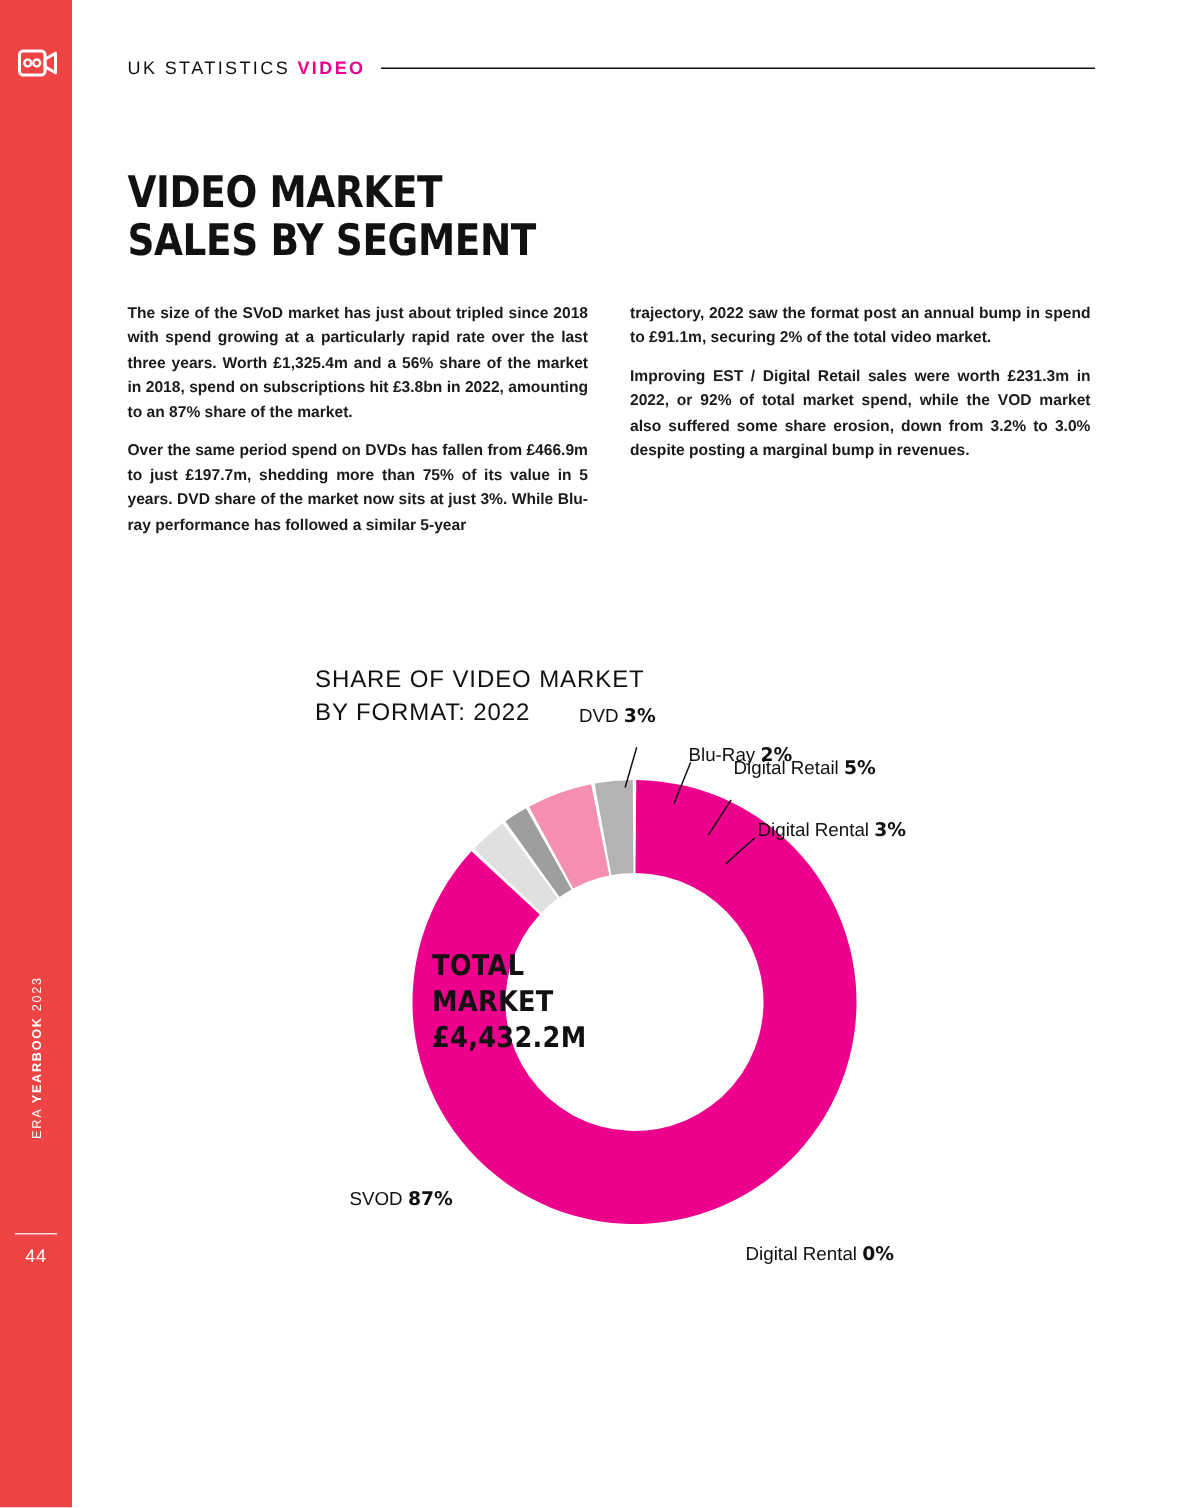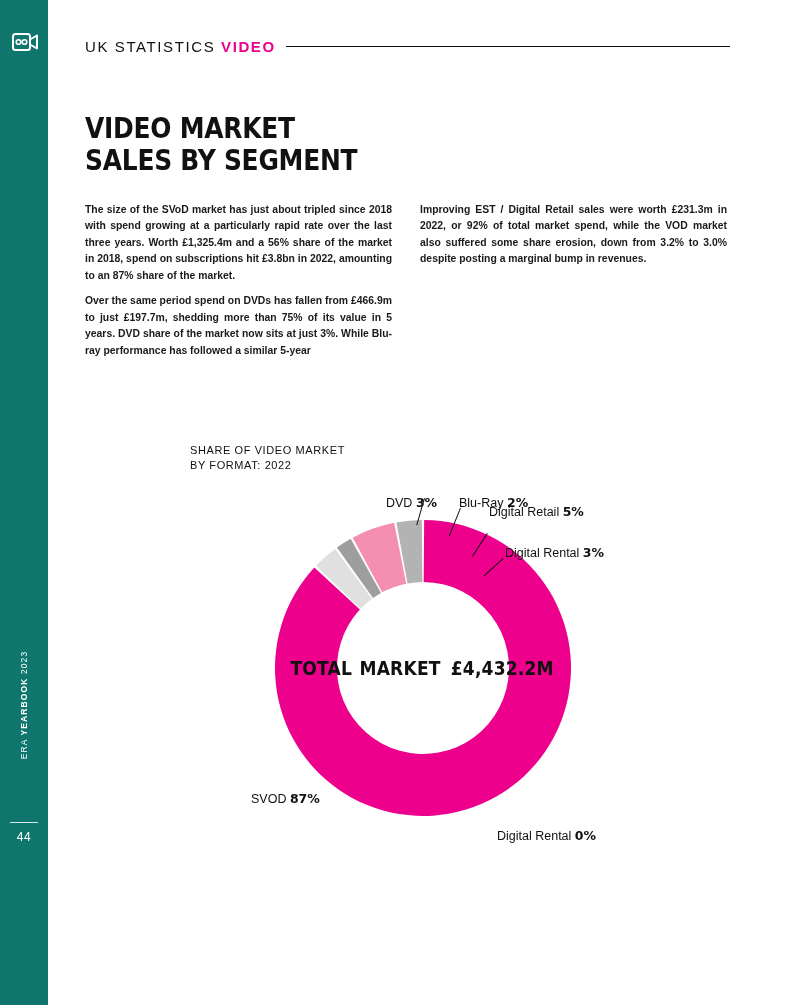--- a/index.html
+++ b/index.html
@@ -13,21 +13,21 @@
     position: relative;
     width: 800px; height: 1005px;
     background: #ffffff;
   }
 
   
   .sidebar {
     position: absolute;
     left: 0; top: 0;
     width: 48px; height: 1005px;
-    background: #0f766e;
+    background: #ef4444;
   }
   .sidebar-icon {
     position: absolute;
     left: 12px; top: 30px;
     width: 26px; height: 24px;
   }
   .sidebar-vertical-label {
     position: absolute;
     left: -46px;
     top: 700px;
@@ -60,21 +60,21 @@
 
   
   .header {
     position: absolute;
     left: 85px; top: 38px;
     width: 645px;
     display: flex;
     align-items: center;
   }
   .header-text {
-    font-size: 15px;
+    font-size: 12px;
     letter-spacing: 1.6px;
     color: #111111;
     white-space: nowrap;
   }
   .header-text .accent { color: #ec008c; font-weight: 700; }
   .header-rule {
     flex: 1;
     height: 1px;
     background: #111111;
     margin-left: 10px;
@@ -106,40 +106,39 @@
     text-align: justify;
     font-weight: bold;
   }
   .col p { margin-bottom: 9px; }
   .col-left  { left: 85px;  top: 202px; }
   .col-right { left: 420px; top: 202px; }
 
   
   .chart-title {
     position: absolute;
-    left: 190px; top: 443px;
-    font-size: 11px;
+    left: 210px; top: 443px;
+    font-size: 16px;
     letter-spacing: 0.6px;
     line-height: 1.35;
     color: #111111;
     text-transform: uppercase;
     font-family: "Liberation Sans", sans-serif;
   }
   .donut-wrap {
     position: absolute;
     left: 273px; top: 518px;
     width: 300px; height: 300px;
   }
   .donut-center {
     position: absolute;
     left: 0; top: 0;
     width: 300px; height: 300px;
     display: flex;
-    flex-direction: row;
-    align-items: center;
+    flex-direction: column;
     justify-content: center;
     pointer-events: none;
   }
   .donut-center div {
     font-family: "DejaVu Sans", sans-serif;
     font-weight: 700;
     font-size: 19px;
     line-height: 1.28;
     color: #111111;
     letter-spacing: 0.2px;
@@ -150,26 +149,26 @@
     position: absolute;
     font-size: 12.5px;
     color: #111111;
     white-space: nowrap;
     font-family: "Liberation Sans", sans-serif;
   }
   .lbl b {
     font-family: "DejaVu Sans", sans-serif;
     font-weight: 700;
   }
-  .lbl-dvd            { left: 386px; top: 495px; text-align: right; }
+  .lbl-dvd            { left: 386px; top: 469px; text-align: right; }
   .lbl-bluray         { left: 447px; top: 495px; margin-left: 12px; }
   .lbl-digital-retail { left: 489px; top: 504px; }
   .lbl-digital-rental { left: 505px; top: 545px; }
   .lbl-physical       { left: 497px; top: 828px; }
-  .lbl-svod           { left: 251px; top: 791px; }
+  .lbl-svod           { left: 233px; top: 791px; }
 
   .leader { position: absolute; background: #111111; height: 1px; }
 </style>
 </head>
 <body>
 
 <div class="page">
 
   <div class="sidebar">
     <div class="sidebar-icon">
@@ -197,20 +196,21 @@
   </div>
 
   <div class="title">VIDEO MARKET SALES BY SEGMENT</div>
 
   <div class="col col-left">
     <p>The size of the SVoD market has just about tripled since 2018 with spend growing at a particularly rapid rate over the last three years. Worth £1,325.4m and a 56% share of the market in 2018, spend on subscriptions hit £3.8bn in 2022, amounting to an 87% share of the market.</p>
     <p>Over the same period spend on DVDs has fallen from £466.9m to just £197.7m, shedding more than 75% of its value in 5 years. DVD share of the market now sits at just 3%. While Blu-ray performance has followed a similar 5-year</p>
   </div>
 
   <div class="col col-right">
+    <p>trajectory, 2022 saw the format post an annual bump in spend to £91.1m, securing 2% of the total video market.</p>
     <p>Improving EST / Digital Retail sales were worth £231.3m in 2022, or 92% of total market spend, while the VOD market also suffered some share erosion, down from 3.2% to 3.0% despite posting a marginal bump in revenues.</p>
   </div>
 
   <div class="chart-title">
     <div>SHARE OF VIDEO MARKET</div>
     <div>BY FORMAT: 2022</div>
   </div>
 
   <div class="donut-wrap">
     <svg width="300" height="300" viewBox="0 0 300 300" xmlns="http://www.w3.org/2000/svg">

